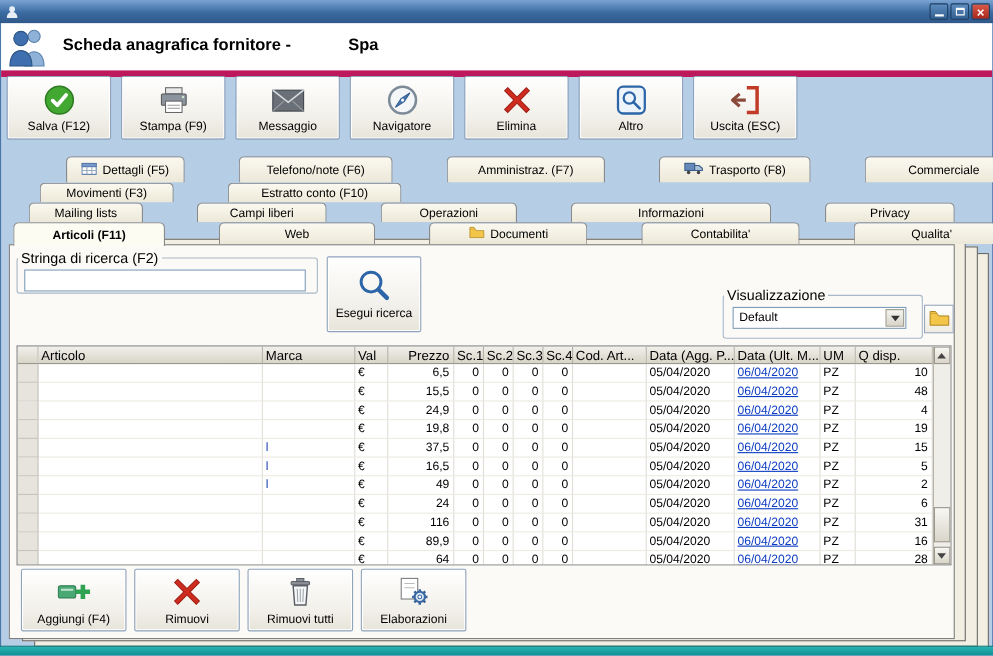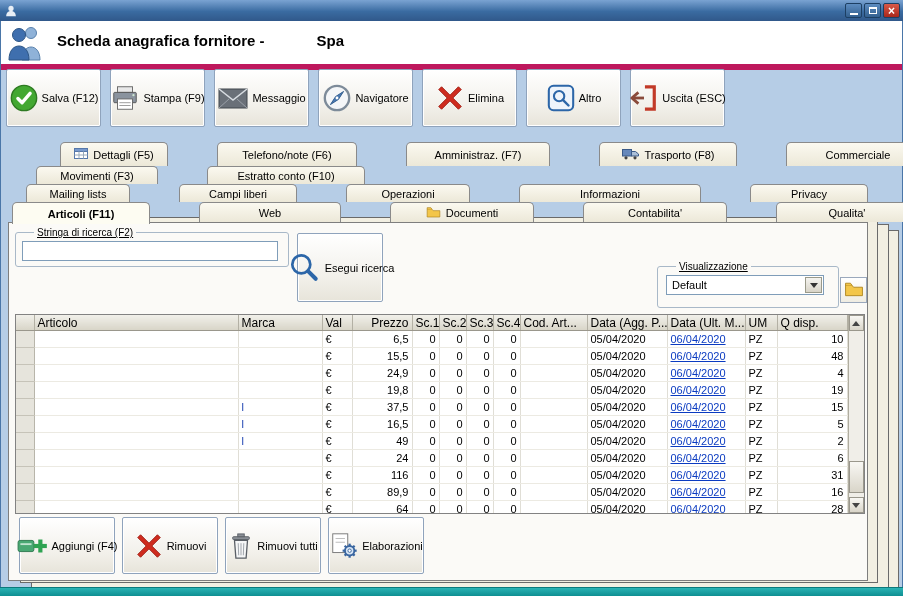--- a/index.html
+++ b/index.html
@@ -26,21 +26,21 @@
   
   .header{position:absolute;left:1px;top:21px;width:901px;height:43px;background:#ffffff;
     border-bottom:6px solid #be185d;z-index:6;}
   .header-people{position:absolute;left:6px;top:3px;}
   .header-title{position:absolute;left:56px;top:11px;font-size:15px;font-weight:bold;white-space:nowrap;}
   .header-title .suffix{margin-left:52px;}
   
   .toolbar{position:absolute;left:6px;top:69px;display:flex;gap:9px;z-index:6;}
   .tool-btn{width:95px;height:58px;box-sizing:border-box;border:1px solid #8fa3bc;border-radius:2px;
     background:linear-gradient(180deg,#ffffff,#f2f0ea 65%,#e7e4da);
-    display:flex;flex-direction:row;align-items:center;justify-content:center;gap:3px;
+    display:flex;flex-direction:column;align-items:center;justify-content:center;gap:3px;
     box-shadow:inset 0 0 0 1px #fff;cursor:default;}
   .tool-btn .ic{height:31px;display:flex;align-items:center;justify-content:center;}
   .tool-btn .lbl{font-size:11px;white-space:nowrap;}
   
   .stack{position:absolute;background:#f2efe2;border:1px solid #6a6a6a;box-sizing:border-box;}
   .stack3{left:41px;top:230px;width:858px;height:360px;z-index:1;}
   .stack2{left:31px;top:224px;width:858px;height:364px;z-index:1;}
   .stack1{left:20px;top:217px;width:858px;height:366px;z-index:1;}
   
   .tabrow{position:absolute;display:flex;z-index:4;gap:48px;}
@@ -51,21 +51,21 @@
     white-space:nowrap;overflow:hidden;cursor:default;}
   .tabrow1{left:60px;top:142px;height:24px;}
   .tabrow2{left:36px;top:166px;height:18px;}
   .tabrow3{left:26px;top:184px;height:18px;}
   .tabrow4{left:12px;top:202px;height:20px;}
   .tab.active{height:22px;background:#fdfcf2;font-weight:bold;z-index:5;position:relative;}
   
   .panel{position:absolute;left:8px;top:222px;width:858px;height:357px;z-index:3;
     background:#fbfaf7;border:1px solid #7e7e7e;box-sizing:content-box;}
   fieldset{border:1px solid #a8b8c8;border-radius:3px;margin:0;padding:0;}
-  legend{font-size:10px;padding:0 3px;margin-left:18px;text-decoration:underline;}
+  legend{font-size:13px;padding:0 3px;margin-left:0;}
   .search-group{position:absolute;left:6px;top:4px;width:272px;height:38px;}
   .search-input{margin:3px 0 0 6px;width:248px;height:16px;border:1px solid #7f9db9;
     font-family:"Liberation Sans",sans-serif;font-size:11px;padding:1px 3px;}
   .esegui-btn{position:absolute;left:288px;top:10px;width:86px;height:69px;}
   .vis-group{position:absolute;left:648px;top:38px;width:180px;height:45px;}
   .vis-select{margin:3px 0 0 8px;width:158px;height:20px;box-sizing:border-box;border:1px solid #7f9db9;
     background:#fff;display:flex;align-items:center;position:relative;padding-left:5px;cursor:default;}
   .vis-arrow{position:absolute;right:1px;top:1px;bottom:1px;width:17px;
     background:linear-gradient(#f5f4f0,#d8d4c8);border:1px solid #9a9a8a;box-sizing:border-box;
     display:flex;align-items:center;justify-content:center;}

